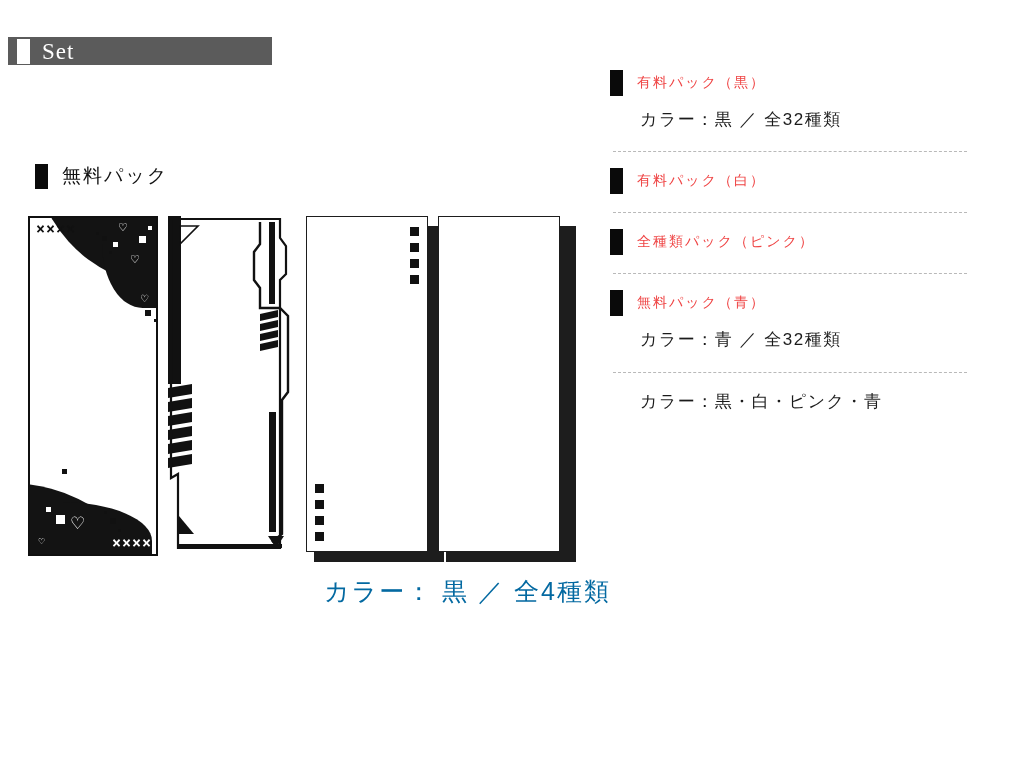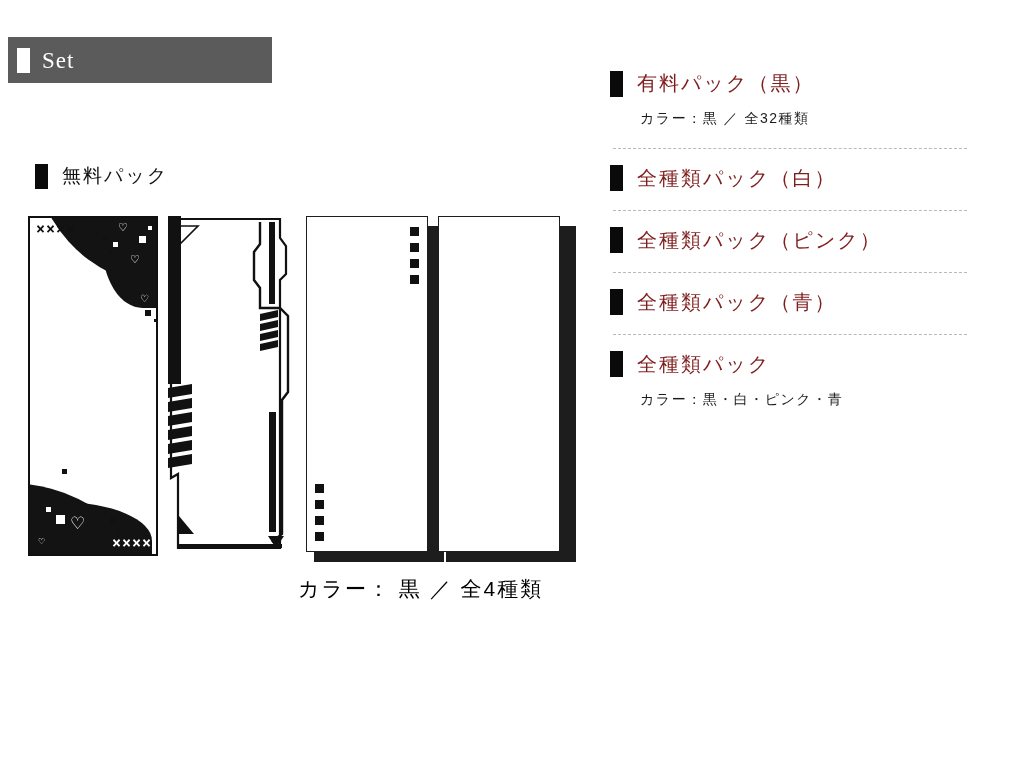--- a/index.html
+++ b/index.html
@@ -16,21 +16,21 @@
     color: #1b1b1b;
     -webkit-font-smoothing: antialiased;
   }
 
   
   .section-bar {
     position: absolute;
     left: 8px;
     top: 37px;
     width: 264px;
-    height: 46px;
+    height: 28px;
     background: #5b5b5b;
     display: flex;
     align-items: center;
   }
   .section-bar-marker {
     width: 13px;
     height: 25px;
     background: #ffffff;
     margin-left: 9px;
     flex: none;
@@ -193,50 +193,50 @@
   }
   .sq {
     position: absolute;
     width: 9px;
     height: 9px;
     background: #111;
   }
 
   .cards-caption {
     position: absolute;
-    left: 298px;
+    left: 324px;
     top: 575px;
-    font-size: 21px;
+    font-size: 25px;
     letter-spacing: 2px;
-    color: #000000;
+    color: #0369a1;
   }
 
   
   .right-col {
     position: absolute;
     left: 610px;
     top: 70px;
     width: 360px;
   }
   .pack {
     position: relative;
   }
   .pack .blk-marker {
     width: 13px;
     height: 26px;
   }
   .pack-title {
-    font-size: 20px;
+    font-size: 14px;
     letter-spacing: 2px;
     margin-left: 14px;
-    color: #7f1d1d;
+    color: #ef4444;
   }
   .pack-desc {
     margin: 11px 0 0 30px;
-    font-size: 14px;
+    font-size: 17px;
     letter-spacing: 1.5px;
     color: #1b1b1b;
     line-height: 1.55;
   }
   .divider {
     margin: 18px 3px 16px 3px;
     border: 0;
     border-top: 1px dashed #b9b9b9;
     height: 0;
   }
@@ -360,42 +360,39 @@
       <div class="blk-marker"></div>
       <div class="pack-title">有料パック（黒）</div>
     </div>
     <div class="pack-desc">カラー：黒 ／ 全32種類</div>
   </div>
   <hr class="divider">
 
   <div class="pack">
     <div class="blk-head">
       <div class="blk-marker"></div>
-      <div class="pack-title">全種類パック（白）</div>
+      <div class="pack-title">有料パック（白）</div>
     </div>
   </div>
   <hr class="divider">
 
   <div class="pack">
     <div class="blk-head">
       <div class="blk-marker"></div>
       <div class="pack-title">全種類パック（ピンク）</div>
     </div>
   </div>
   <hr class="divider">
 
   <div class="pack">
     <div class="blk-head">
       <div class="blk-marker"></div>
-      <div class="pack-title">全種類パック（青）</div>
-    </div>
+      <div class="pack-title">無料パック（青）</div>
+    </div>
+    <div class="pack-desc">カラー：青 ／ 全32種類</div>
   </div>
   <hr class="divider">
 
   <div class="pack">
-    <div class="blk-head">
-      <div class="blk-marker"></div>
-      <div class="pack-title">全種類パック</div>
-    </div>
     <div class="pack-desc">カラー：黒・白・ピンク・青</div>
   </div>
 
 </div>
 
 </body></html>

